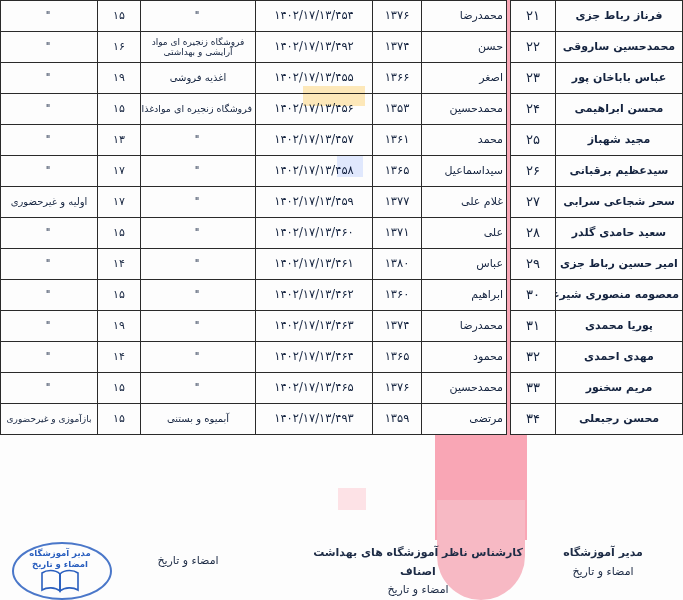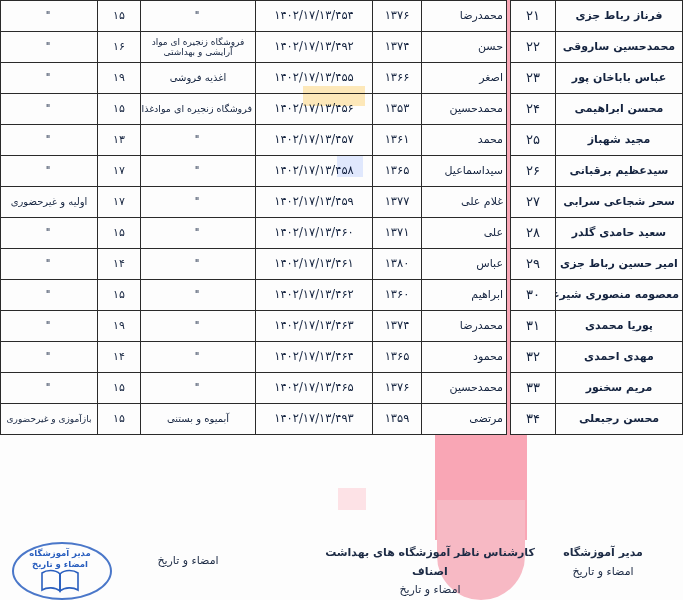--- a/index.html
+++ b/index.html
@@ -107,21 +107,21 @@
   .sig {
     position: absolute;
     text-align: center;
     font-size: 11px;
     line-height: 1.7;
     color: #1d2b45;
     font-weight: 600;
   }
   .sig .l2 { font-weight: 400; }
   #sig-env  { right: 415px; top: 12px; width: 160px; }
-  #sig-exp  { right: 138px; top: 4px;  width: 230px; }
+  #sig-exp  { right: 150px; top: 4px;  width: 230px; }
   #sig-ins  { right: 0px;   top: 4px;  width: 160px; }
 
   
   #stamp {
     position: absolute;
     left: 6px;
     top: 542px;
     width: 108px;
     height: 56px;
     z-index: 5;

